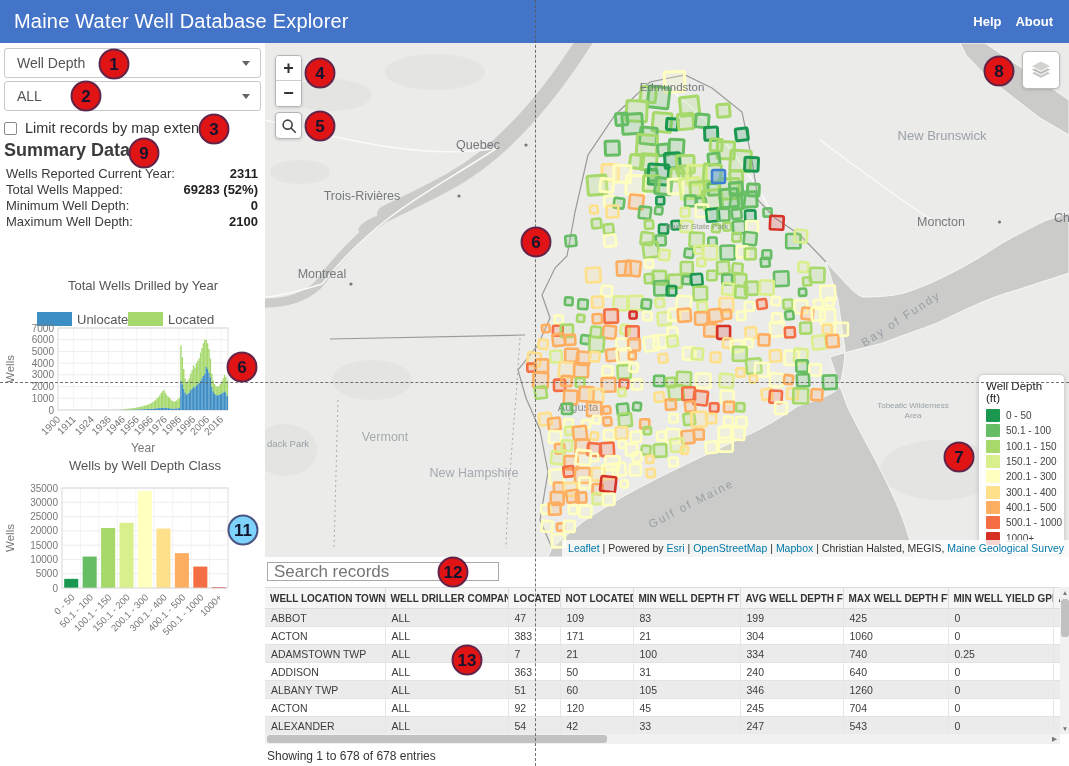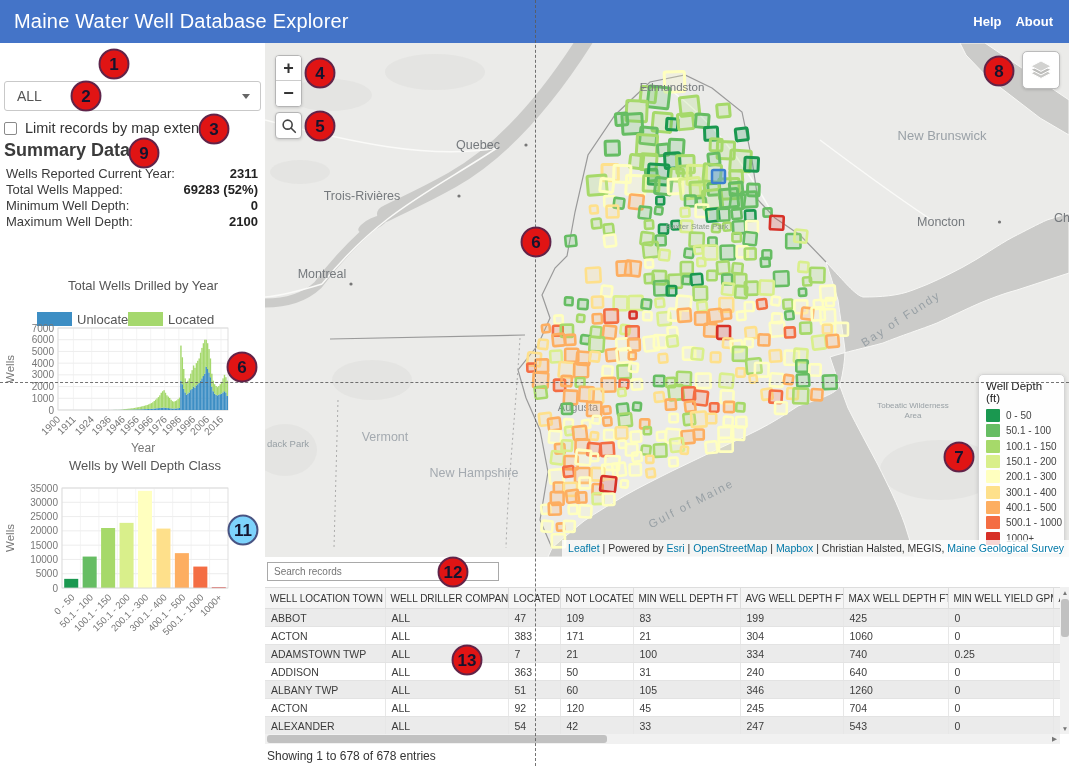--- a/index.html
+++ b/index.html
@@ -55,25 +55,25 @@
   .lg-row { display:flex; align-items:center; gap:6px; height:15.3px; }
   .lg-sw { width:14px; height:13px; border-radius:1px; flex:0 0 14px; }
   .lg-lb { font-size:10px; color:#444; white-space:nowrap; }
   .attrib { position:absolute; right:0; bottom:0; background:rgba(255,255,255,.8); font-size:10.5px;
     color:#333; padding:2px 5px 3px 6px; white-space:nowrap; }
   .attrib a { color:#0078a8; text-decoration:none; cursor:pointer; }
 
   
   .tablewrap { position:absolute; left:265px; top:557px; width:804px; height:209px; background:#fff; }
   .searchbox { position:absolute; left:2px; top:5px; width:232px; height:19px; border:1px solid #a9a9a9;
-    font-size:10px; color:#555; padding:1px 6px; font-family:"Liberation Sans", sans-serif; }
+    font-size:17px; color:#555; padding:1px 6px; font-family:"Liberation Sans", sans-serif; }
   .tbl-clip { position:absolute; left:0; top:30px; width:795px; height:147px; overflow:hidden; }
   table.grid { border-collapse:collapse; table-layout:fixed; width:848px; }
   table.grid th { height:21px; background:#f5f5f5; border:1px solid #ddd; border-left:none;
-    font-size:10px; font-weight:400; color:#333; text-align:left; padding:0 5px; white-space:nowrap;
+    font-size:10px; font-weight:700; color:#333; text-align:left; padding:0 5px; white-space:nowrap;
     overflow:hidden; cursor:pointer; }
   table.grid td { height:18px; font-size:10.5px; color:#3c3c3c; padding:0 6px; white-space:nowrap;
     overflow:hidden; border-right:1px solid #e7e7e7; border-bottom:1px solid #e3e3e3; }
   table.grid tbody tr:nth-child(odd) { background:#ebebeb; }
   table.grid tbody tr:nth-child(even) { background:#fff; }
   .vscroll { position:absolute; left:795px; top:30px; width:10px; height:147px; background:#f1f1f1; }
   .vthumb { position:absolute; left:1px; top:12px; width:8px; height:38px; background:#c1c1c1; border-radius:3px; }
   .varr { position:absolute; left:0; width:10px; height:11px; font-size:6.5px; color:#777;
     display:flex; align-items:center; justify-content:center; }
   .hscroll { position:absolute; left:0; top:177px; width:795px; height:10px; background:#f1f1f1; }
@@ -97,20 +97,24 @@
 
   <div class="hdr">
     <div class="hdr-title">Maine Water Well Database Explorer</div>
     <div class="hdr-links">
       <span>Help</span>
       <span>About</span>
     </div>
   </div>
 
   <div class="sidebar">
+    <div class="dd" id="dd1">
+      <span class="val">Well Depth</span>
+      <span class="caret"></span>
+    </div>
     <div class="dd" id="dd2">
       <span class="val">ALL</span>
       <span class="caret"></span>
     </div>
     <div class="chkrow">
       <span class="chkbox"></span>
       <label>Limit records by map extent</label>
     </div>
     <div class="summary-h">Summary Data:</div>
     <div class="stats" id="stats">

